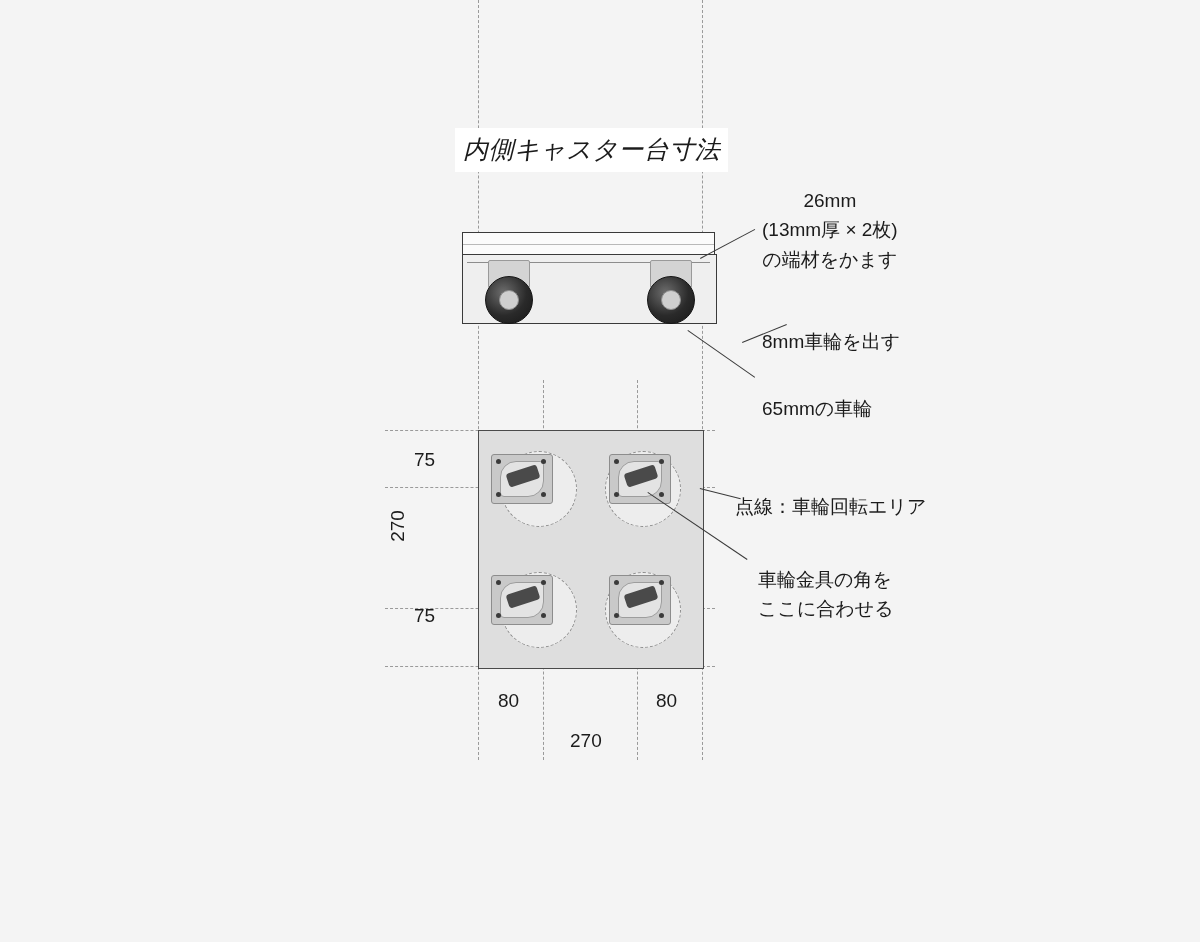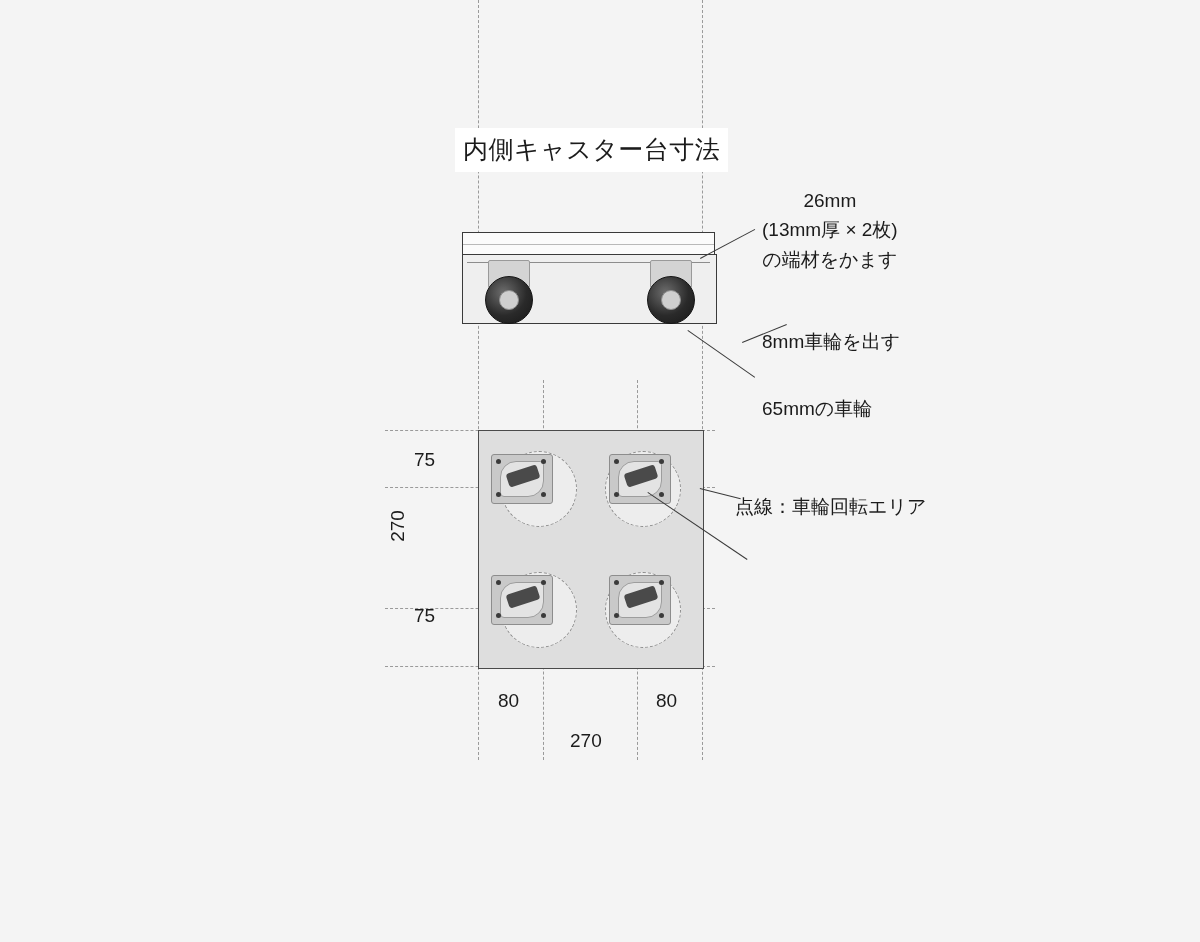--- a/index.html
+++ b/index.html
@@ -38,20 +38,21 @@
   }
 
   
   #title {
     left: 455px;
     top: 128px;
     font-size: 25px;
     letter-spacing: 0.5px;
     background: #ffffff;
     padding: 3px 8px 5px 8px;
+    font-style: italic;
   }
 
   
   #elev-wrap {
     position: absolute;
     left: 462px;
     top: 232px;
     width: 255px;
     height: 92px;
   }
@@ -309,20 +310,22 @@
       <div class="bolt" style="left:5px; top:38px;"></div>
       <div class="bolt" style="left:50px; top:5px;"></div>
       <div class="bolt" style="left:50px; top:38px;"></div>
     </div>
   </div>
 
   <div class="leader" style="left:700px; top:488px; width:42px; transform: rotate(14deg);"></div>
   <div class="leader" style="left:648px; top:492px; width:120px; transform: rotate(34deg);"></div>
 
   <div class="note" style="left:735px; top:492px;">点線：車輪回転エリア</div>
+  <div class="note" style="left:758px; top:565px;">車輪金具の角を
+ここに合わせる</div>
 
   <div class="dim" style="left:414px; top:449px;">75</div>
   <div class="dim" style="left:414px; top:605px;">75</div>
   <div class="dim vert" style="left:375px; top:515px; width:46px; text-align:center;">270</div>
 
   <div class="dim" style="left:498px; top:690px;">80</div>
   <div class="dim" style="left:656px; top:690px;">80</div>
   <div class="dim" style="left:570px; top:730px;">270</div>
 
 

